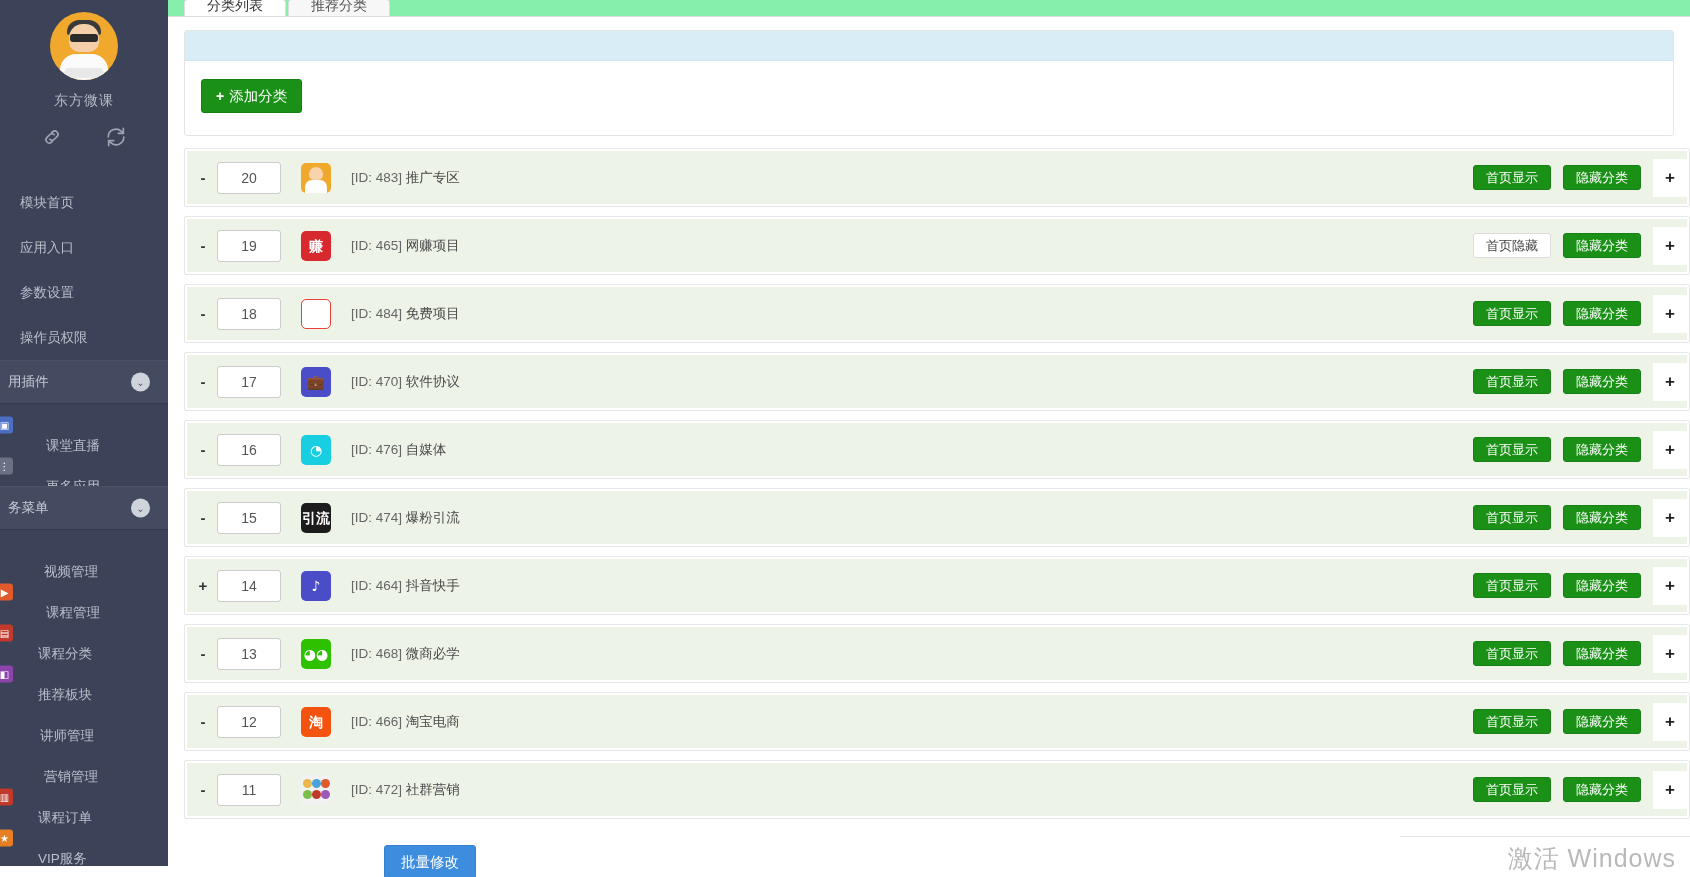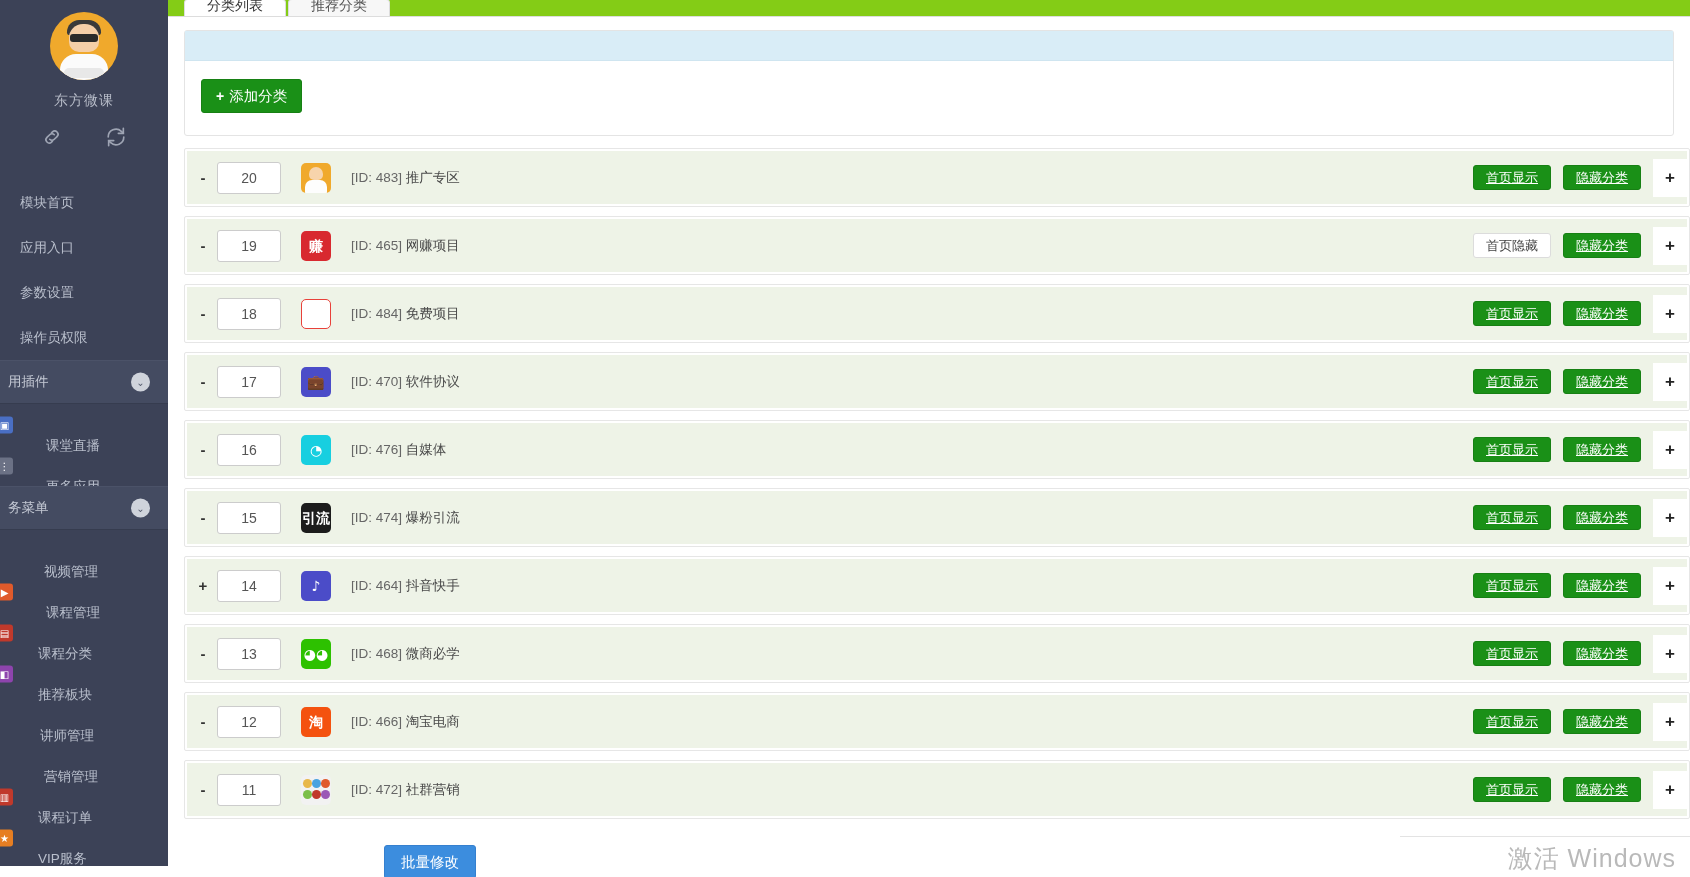--- a/index.html
+++ b/index.html
@@ -89,21 +89,21 @@
   .sub-item .slabel { padding-left: 16px; margin-top: 43px; }
   .sub-item.indented .slabel { padding-left: 24px; }
 
   
   #main {
     position: absolute; left: 168px; top: 0;
     width: 1522px; height: 877px; background: #ffffff; overflow: hidden;
   }
   .tabbar {
     position: relative; height: 17px;
-    border-bottom: 1px solid #ddd; background: #84cc16;
+    border-bottom: 1px solid #ddd; background: #86efac;
   }
   .tabs { display: flex; position: absolute; left: 16px; bottom: 0; }
   .tab {
     height: 17px; line-height: 10px; padding: 0 22px;
     font-size: 14px; color: #555; cursor: pointer;
     border: 1px solid #ddd; border-bottom: none;
     background: #f7f7f7; margin-right: 2px;
     border-radius: 4px 4px 0 0;
     overflow: hidden;
   }
@@ -169,21 +169,21 @@
   .row .title .idpart { color: #666; }
   .row .actions {
     position: absolute; right: 0; top: 50%; transform: translateY(-50%);
     display: flex; align-items: center; gap: 12px;
   }
   .btn-sm {
     height: 25px; padding: 0 12px; font-size: 13px;
     border-radius: 3px; display: inline-flex;
     align-items: center; justify-content: center; cursor: pointer;
   }
-  .btn-green { background: #1a9017; color: #fff; border: 1px solid #178014; text-decoration: underline; }
+  .btn-green { background: #1a9017; color: #fff; border: 1px solid #178014; }
   .btn-white { background: #fff; color: #444; border: 1px solid #dcdcdc; }
   .btn-plus {
     width: 34px; height: 38px; background: #fff; border: none;
     color: #222; font-size: 17px; font-weight: bold;
     display: flex; align-items: center; justify-content: center;
     cursor: pointer;
   }
 
   .bottom-btn {
     position: absolute; left: 216px; top: 845px;

